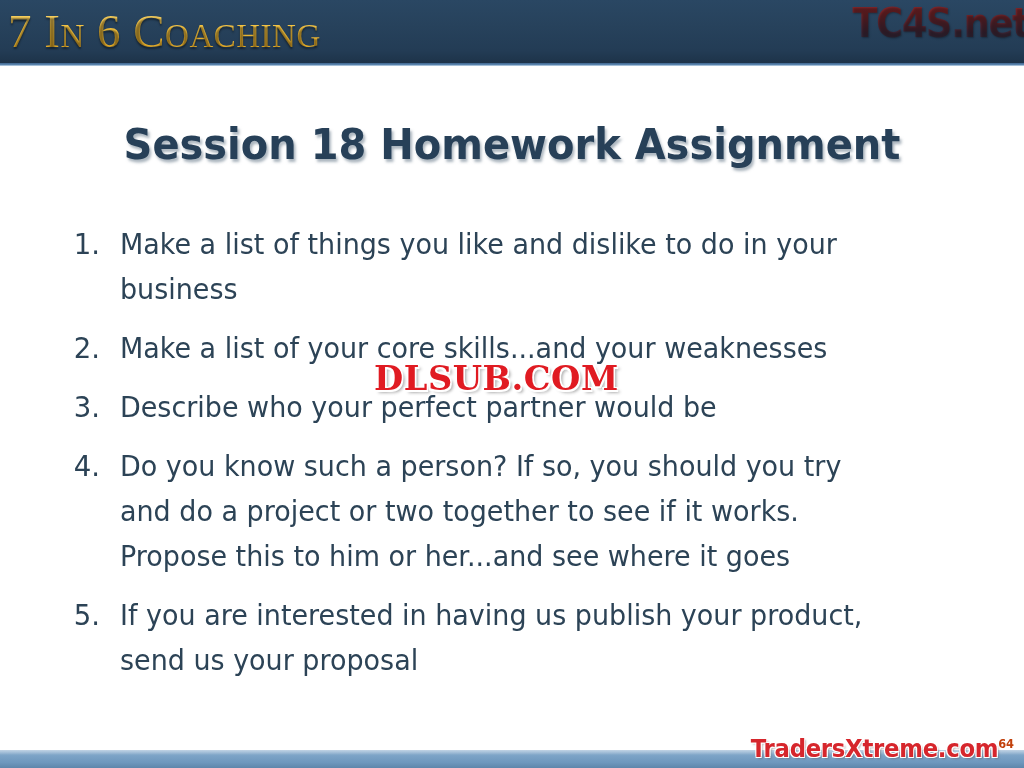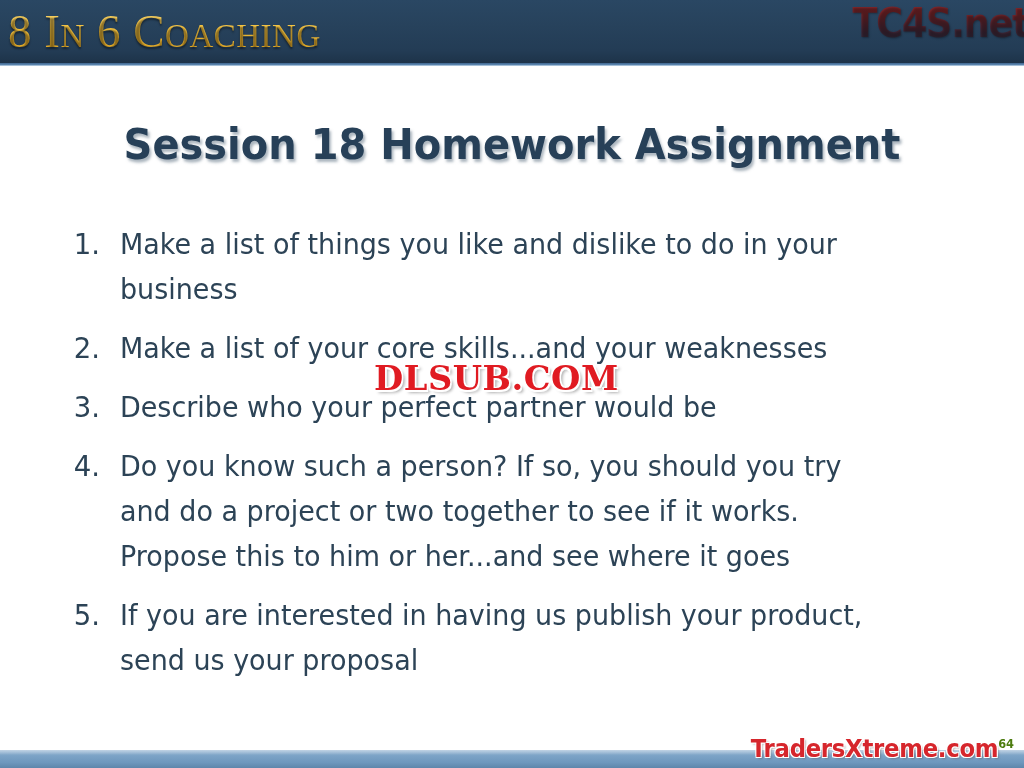--- a/index.html
+++ b/index.html
@@ -200,31 +200,31 @@
       -1px -1px 0 #ffffff,
        1px -1px 0 #ffffff,
       -1px  1px 0 #ffffff,
        1px  1px 0 #ffffff,
        2px 2px 2px rgba(90,90,90,0.40);
     white-space: nowrap;
   }
   #footer-logo-sup {
     font-size: 12px;
     vertical-align: super;
-    color: #4d7c0f;
+    color: #c2410c;
     text-shadow: none;
   }
 </style>
 </head>
 <body>
 
 <div id="slide">
 
   <div id="header-banner">
-    <div id="brand-title">8 In 6 Coaching</div>
+    <div id="brand-title">7 In 6 Coaching</div>
     <div id="tc4s-logo">TC4S.net</div>
   </div>
   <div id="header-underline"></div>
 
   <div id="slide-title">Session 18 Homework Assignment</div>
 
   <div id="body-list">
 
     <div class="list-item">
       <span class="item-number">1.</span>

